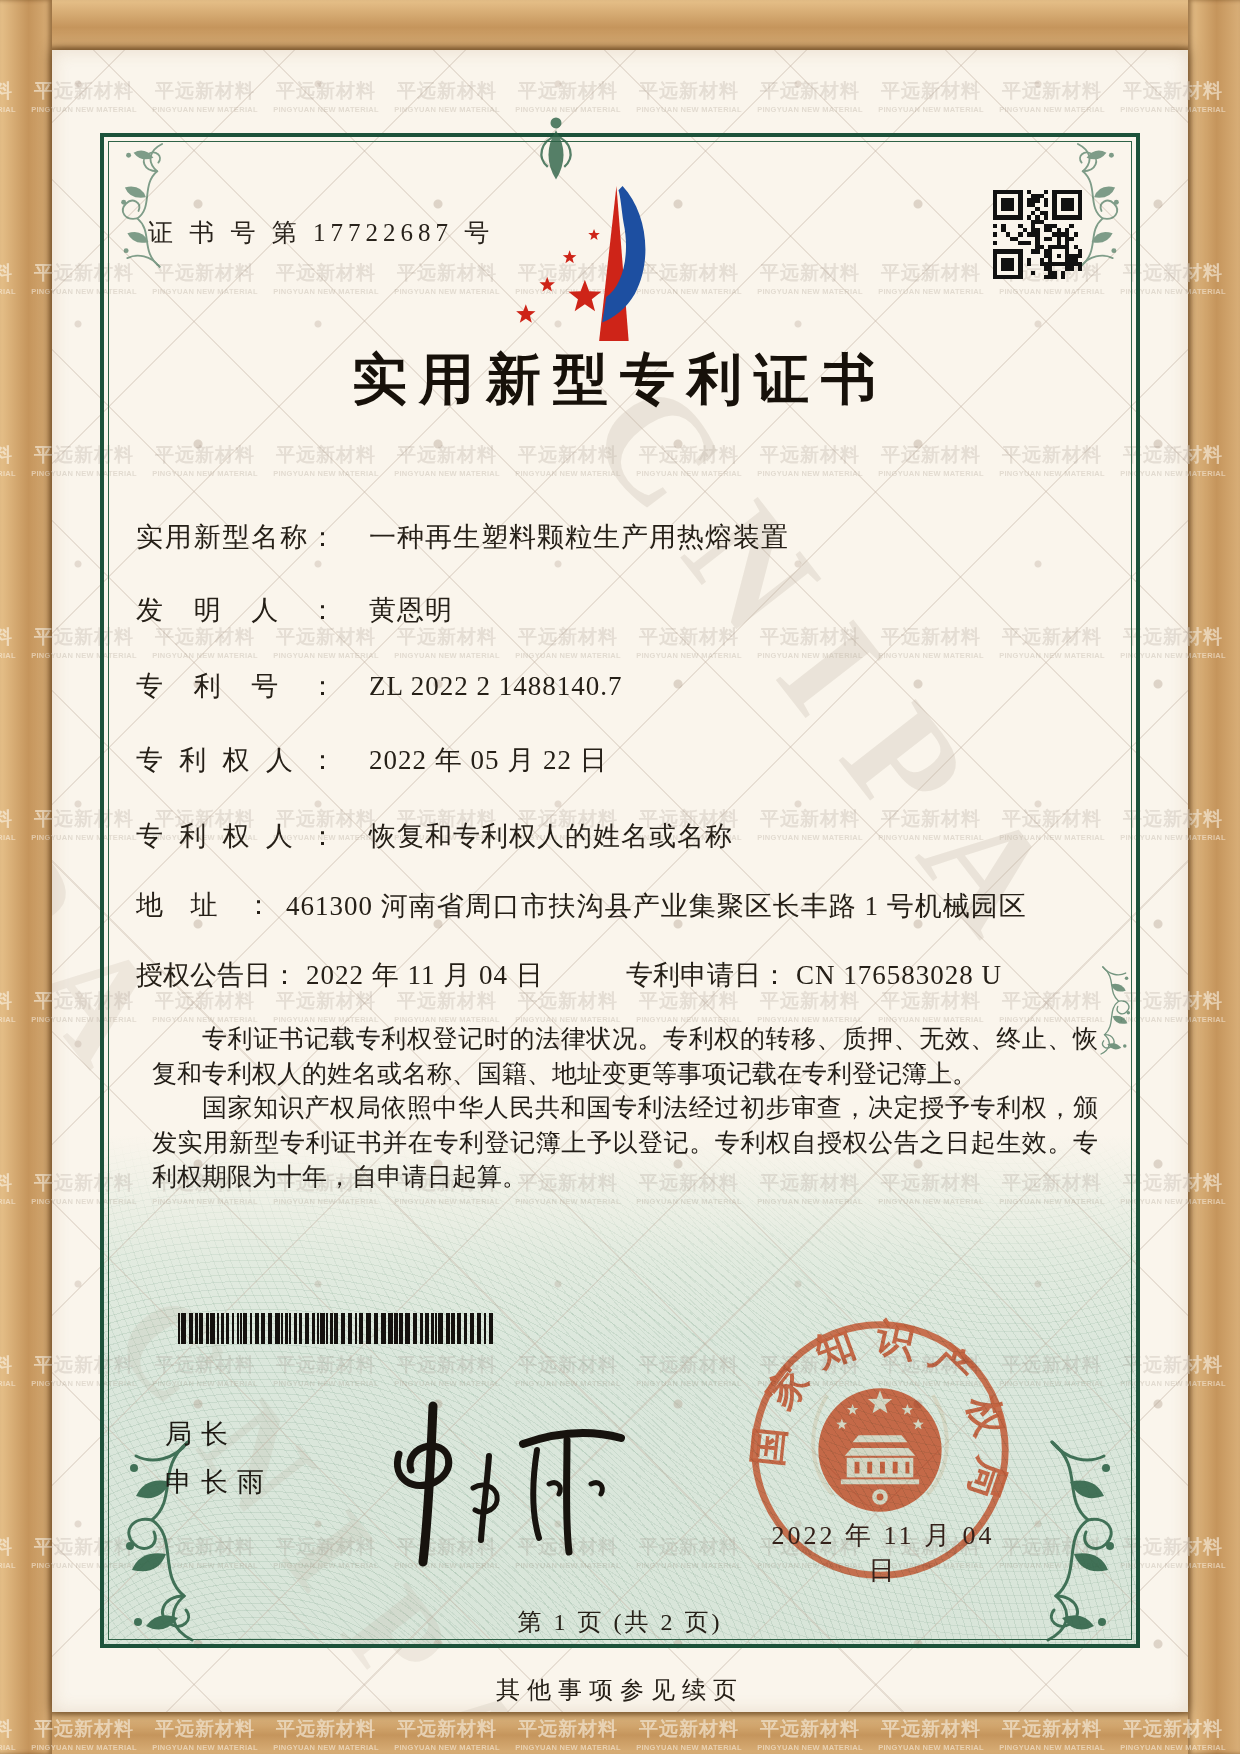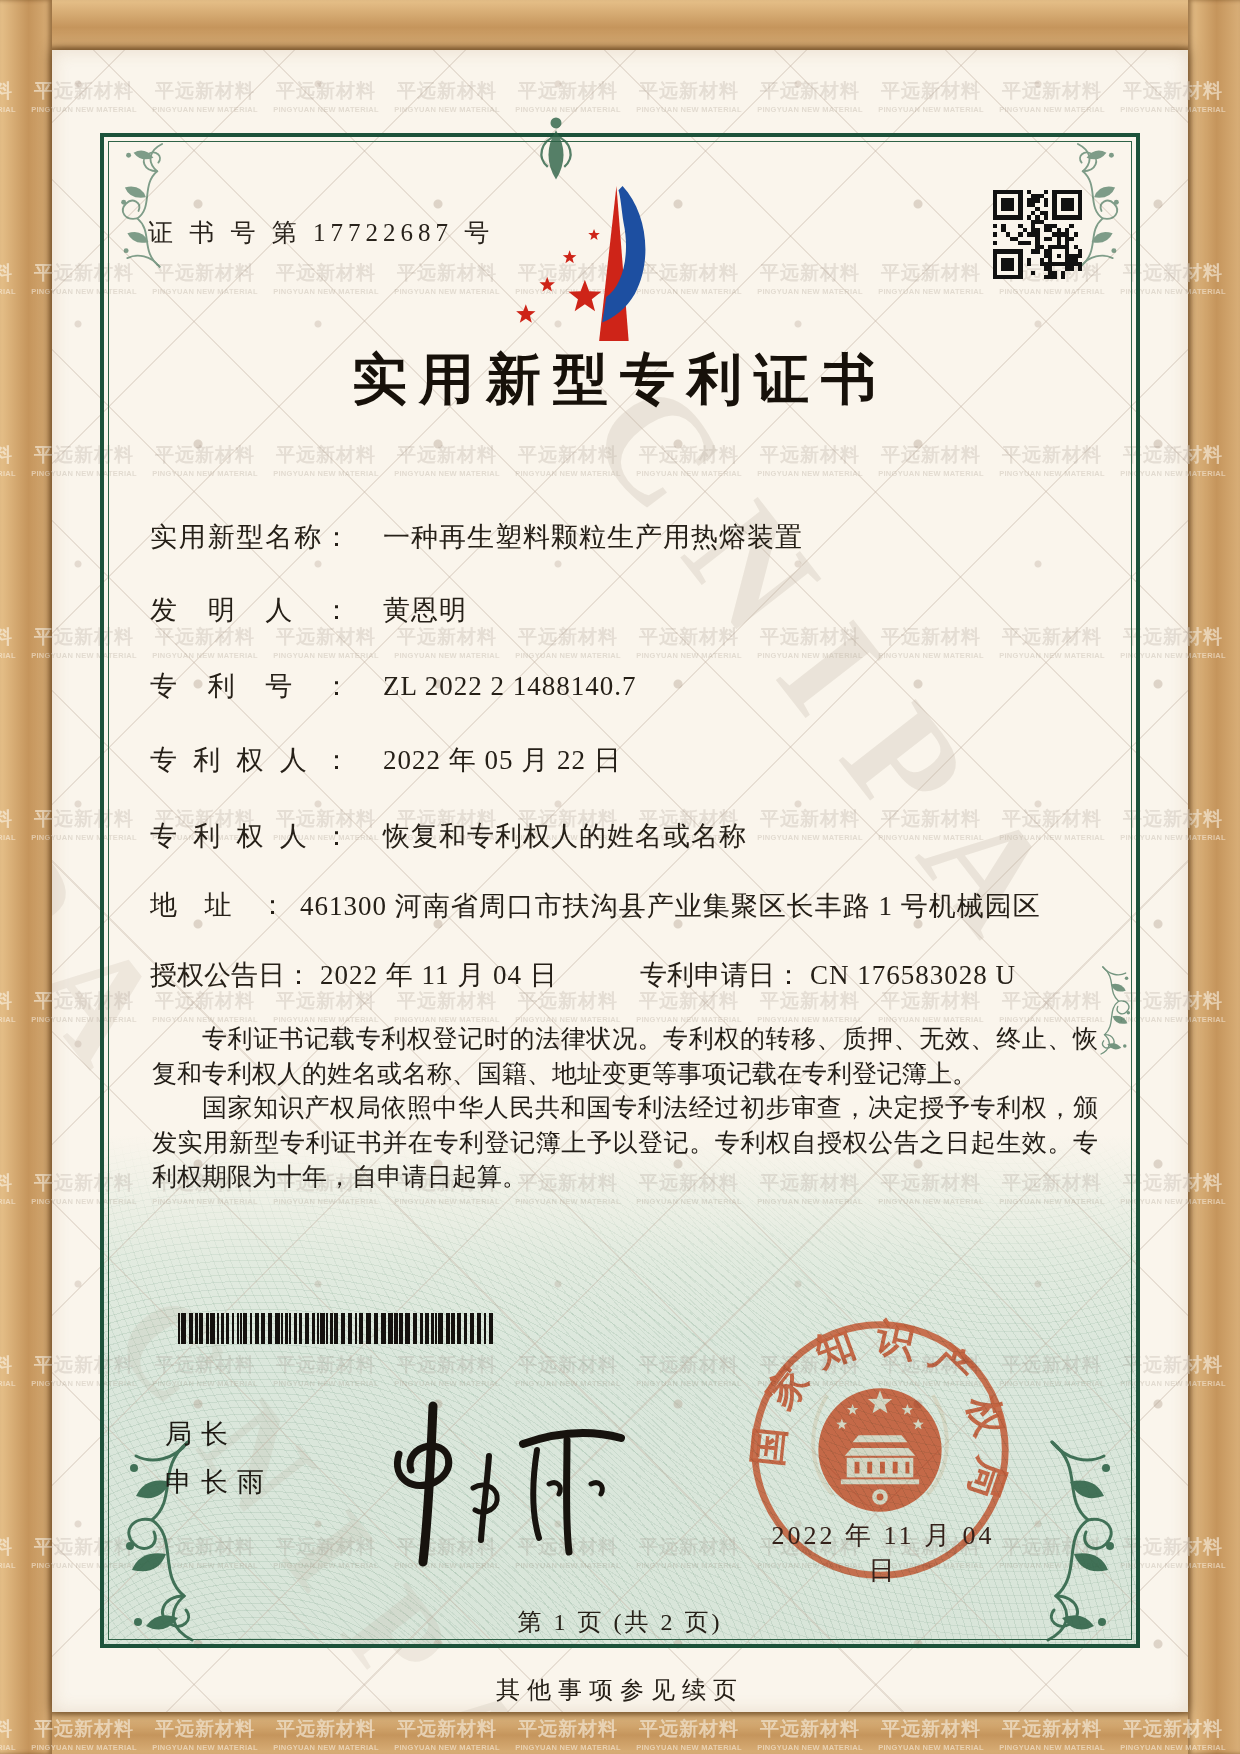--- a/index.html
+++ b/index.html
@@ -60,21 +60,21 @@
   .orn-tl{left:58px;top:90px;width:62px;height:132px;transform:scaleY(-1);opacity:.6}
   .orn-tr{left:1016px;top:90px;width:62px;height:132px;transform:scale(-1,-1);opacity:.6}
   .orn-right{left:1042px;top:860px;width:44px;height:200px;transform:scaleX(-1);opacity:.65}
   .orn-top{left:472px;top:56px;width:64px;height:96px;opacity:.8}
   
   .cert-no{position:absolute;left:96px;top:166px;z-index:5;font-size:25px;letter-spacing:5px;color:#29231c}
   .logo{position:absolute;left:428px;top:132px;width:168px;height:163px;z-index:5}
   .qr{position:absolute;left:941px;top:140px;width:89px;height:89px;z-index:5}
   .title{position:absolute;left:0;top:293px;width:100%;z-index:5;text-align:center;
     font-size:55px;font-weight:700;letter-spacing:12px;color:#17110a}
-  .row{position:absolute;left:98px;z-index:5;display:flex;font-size:27px;line-height:36px}
+  .row{position:absolute;left:84px;z-index:5;display:flex;font-size:27px;line-height:36px}
   .lbl{width:200px;text-align:justify;text-align-last:justify}
   .val{margin-left:33px;letter-spacing:1px}
   .r1{top:469px}.r2{top:542px}.r3{top:618px}.r4{top:692px}.r5{top:768px}
   .row-addr{top:837px}
   .row-addr .lbl{width:136px}
   .row-addr .val{width:742px;line-height:38px;margin-left:14px}
   .grant-row{top:907px;width:950px;display:block}
   .gval{margin-left:8px;letter-spacing:1px}
   .pair2{position:absolute;left:490px;top:0}
   .paras{position:absolute;left:100px;top:972px;width:946px;z-index:5;

